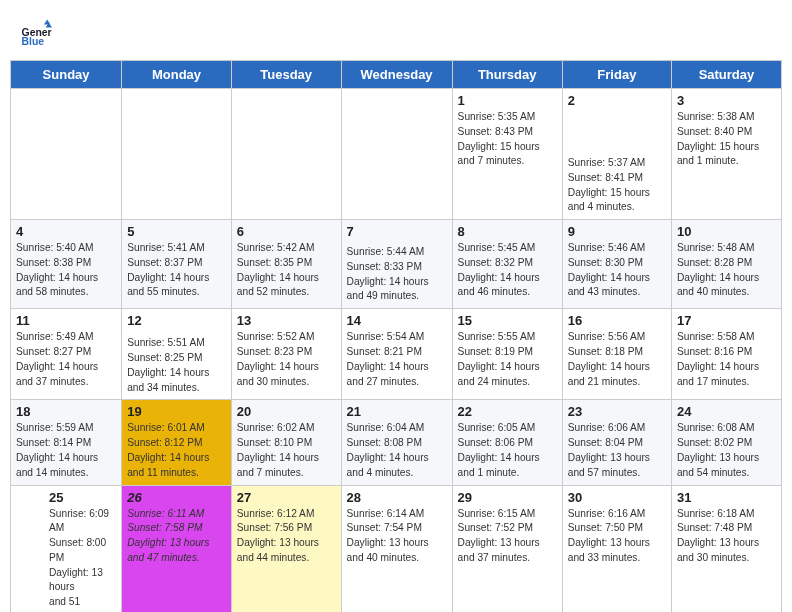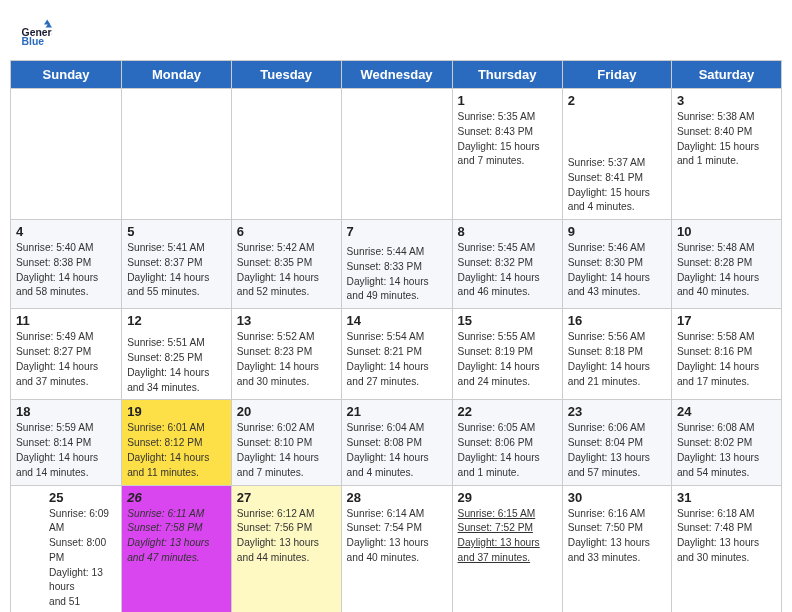--- a/index.html
+++ b/index.html
@@ -247,21 +247,21 @@
         </td>
       </tr>
       <tr>
         <td style="background: rgb(245, 247, 251);">
           <span class="day-num">18</span>
           <div class="cell-content" style="white-space: pre-line;">Sunrise: 5:59 AM
 Sunset: 8:14 PM
 Daylight: 14 hours
 and 14 minutes.</div>
         </td>
-        <td style="background: #fde047;">
+        <td style="background: #eab308;">
           <span class="day-num">19</span>
           <div class="cell-content" style="white-space: pre-line;">Sunrise: 6:01 AM
 Sunset: 8:12 PM
 Daylight: 14 hours
 and 11 minutes.</div>
         </td>
         <td style="background: rgb(245, 247, 251);">
           <span class="day-num">20</span>
           <div class="cell-content" style="white-space: pre-line;">Sunrise: 6:02 AM
 Sunset: 8:10 PM
@@ -321,21 +321,21 @@
         </td>
         <td style="background: rgb(255, 255, 255);">
           <span class="day-num">28</span>
           <div class="cell-content" style="white-space: pre-line;">Sunrise: 6:14 AM
 Sunset: 7:54 PM
 Daylight: 13 hours
 and 40 minutes.</div>
         </td>
         <td style="background: rgb(255, 255, 255);">
           <span class="day-num">29</span>
-          <div class="cell-content" style="white-space: pre-line; text-decoration: underline;">Sunrise: 6:15 AM
+          <div class="cell-content" style="white-space: pre-line;">Sunrise: 6:15 AM
 Sunset: 7:52 PM
 Daylight: 13 hours
 and 37 minutes.</div>
         </td>
         <td style="background: rgb(255, 255, 255);">
           <span class="day-num">30</span>
           <div class="cell-content" style="white-space: pre-line;">Sunrise: 6:16 AM
 Sunset: 7:50 PM
 Daylight: 13 hours
 and 33 minutes.</div>

